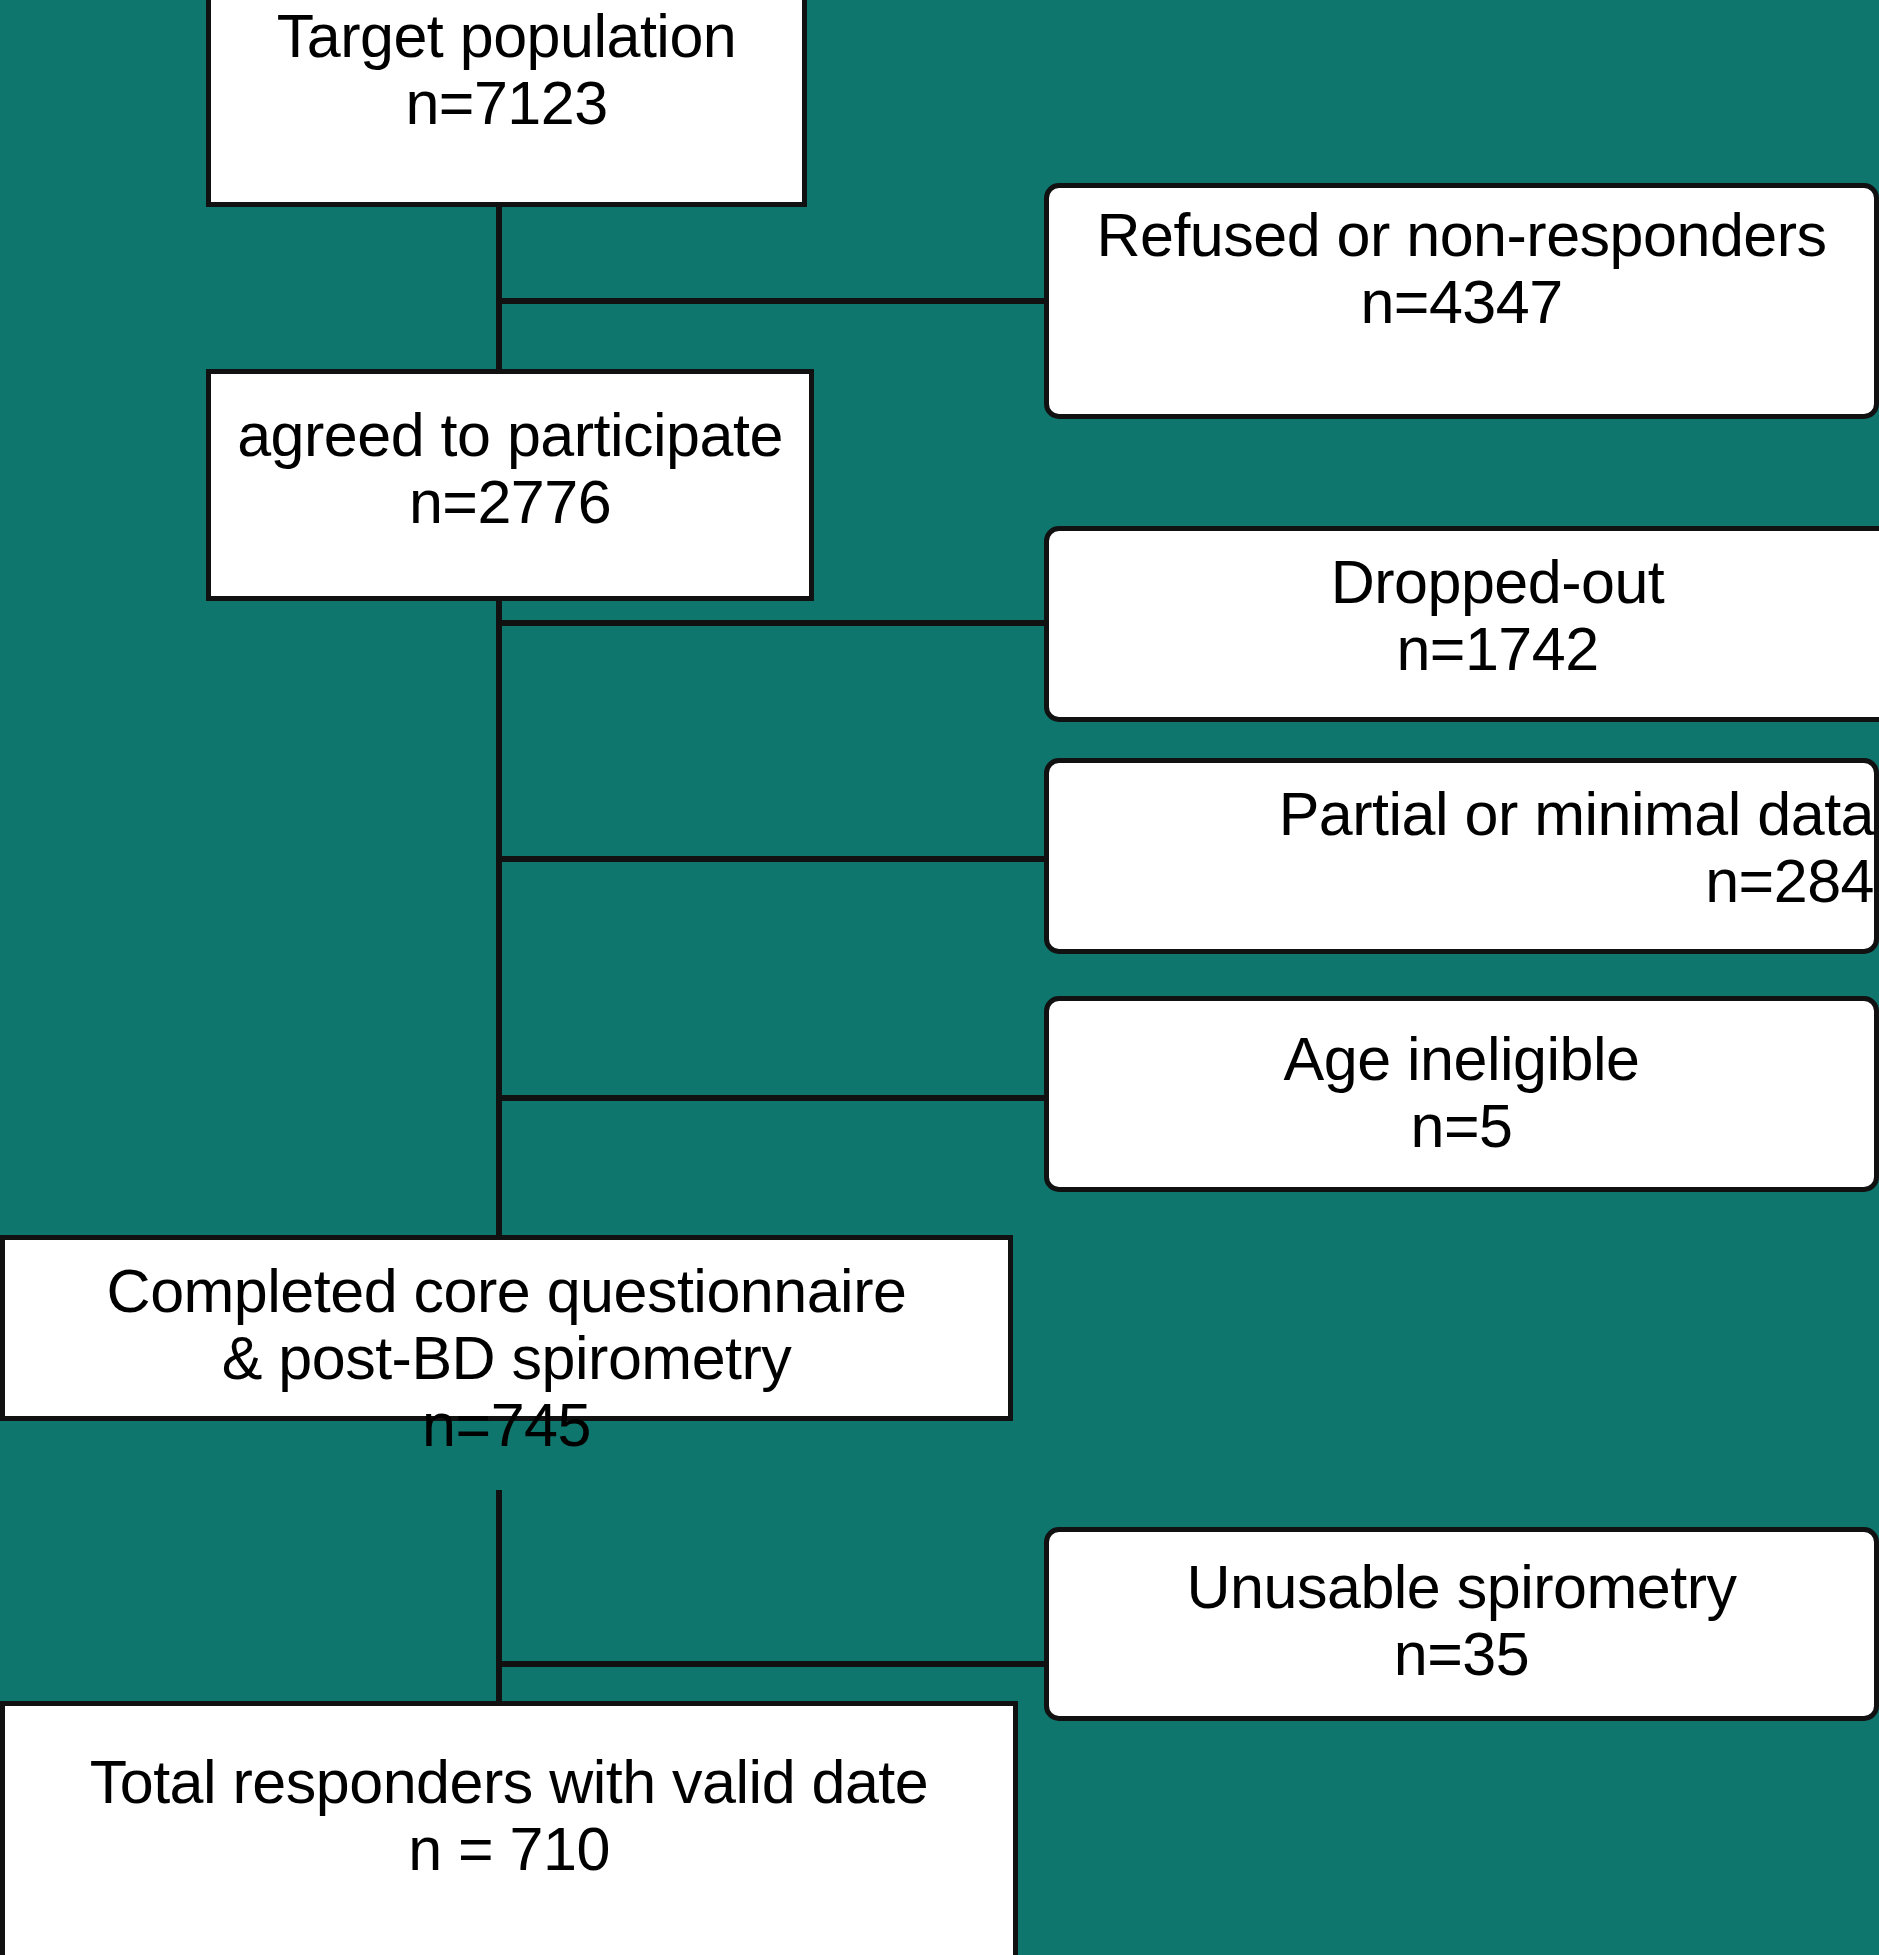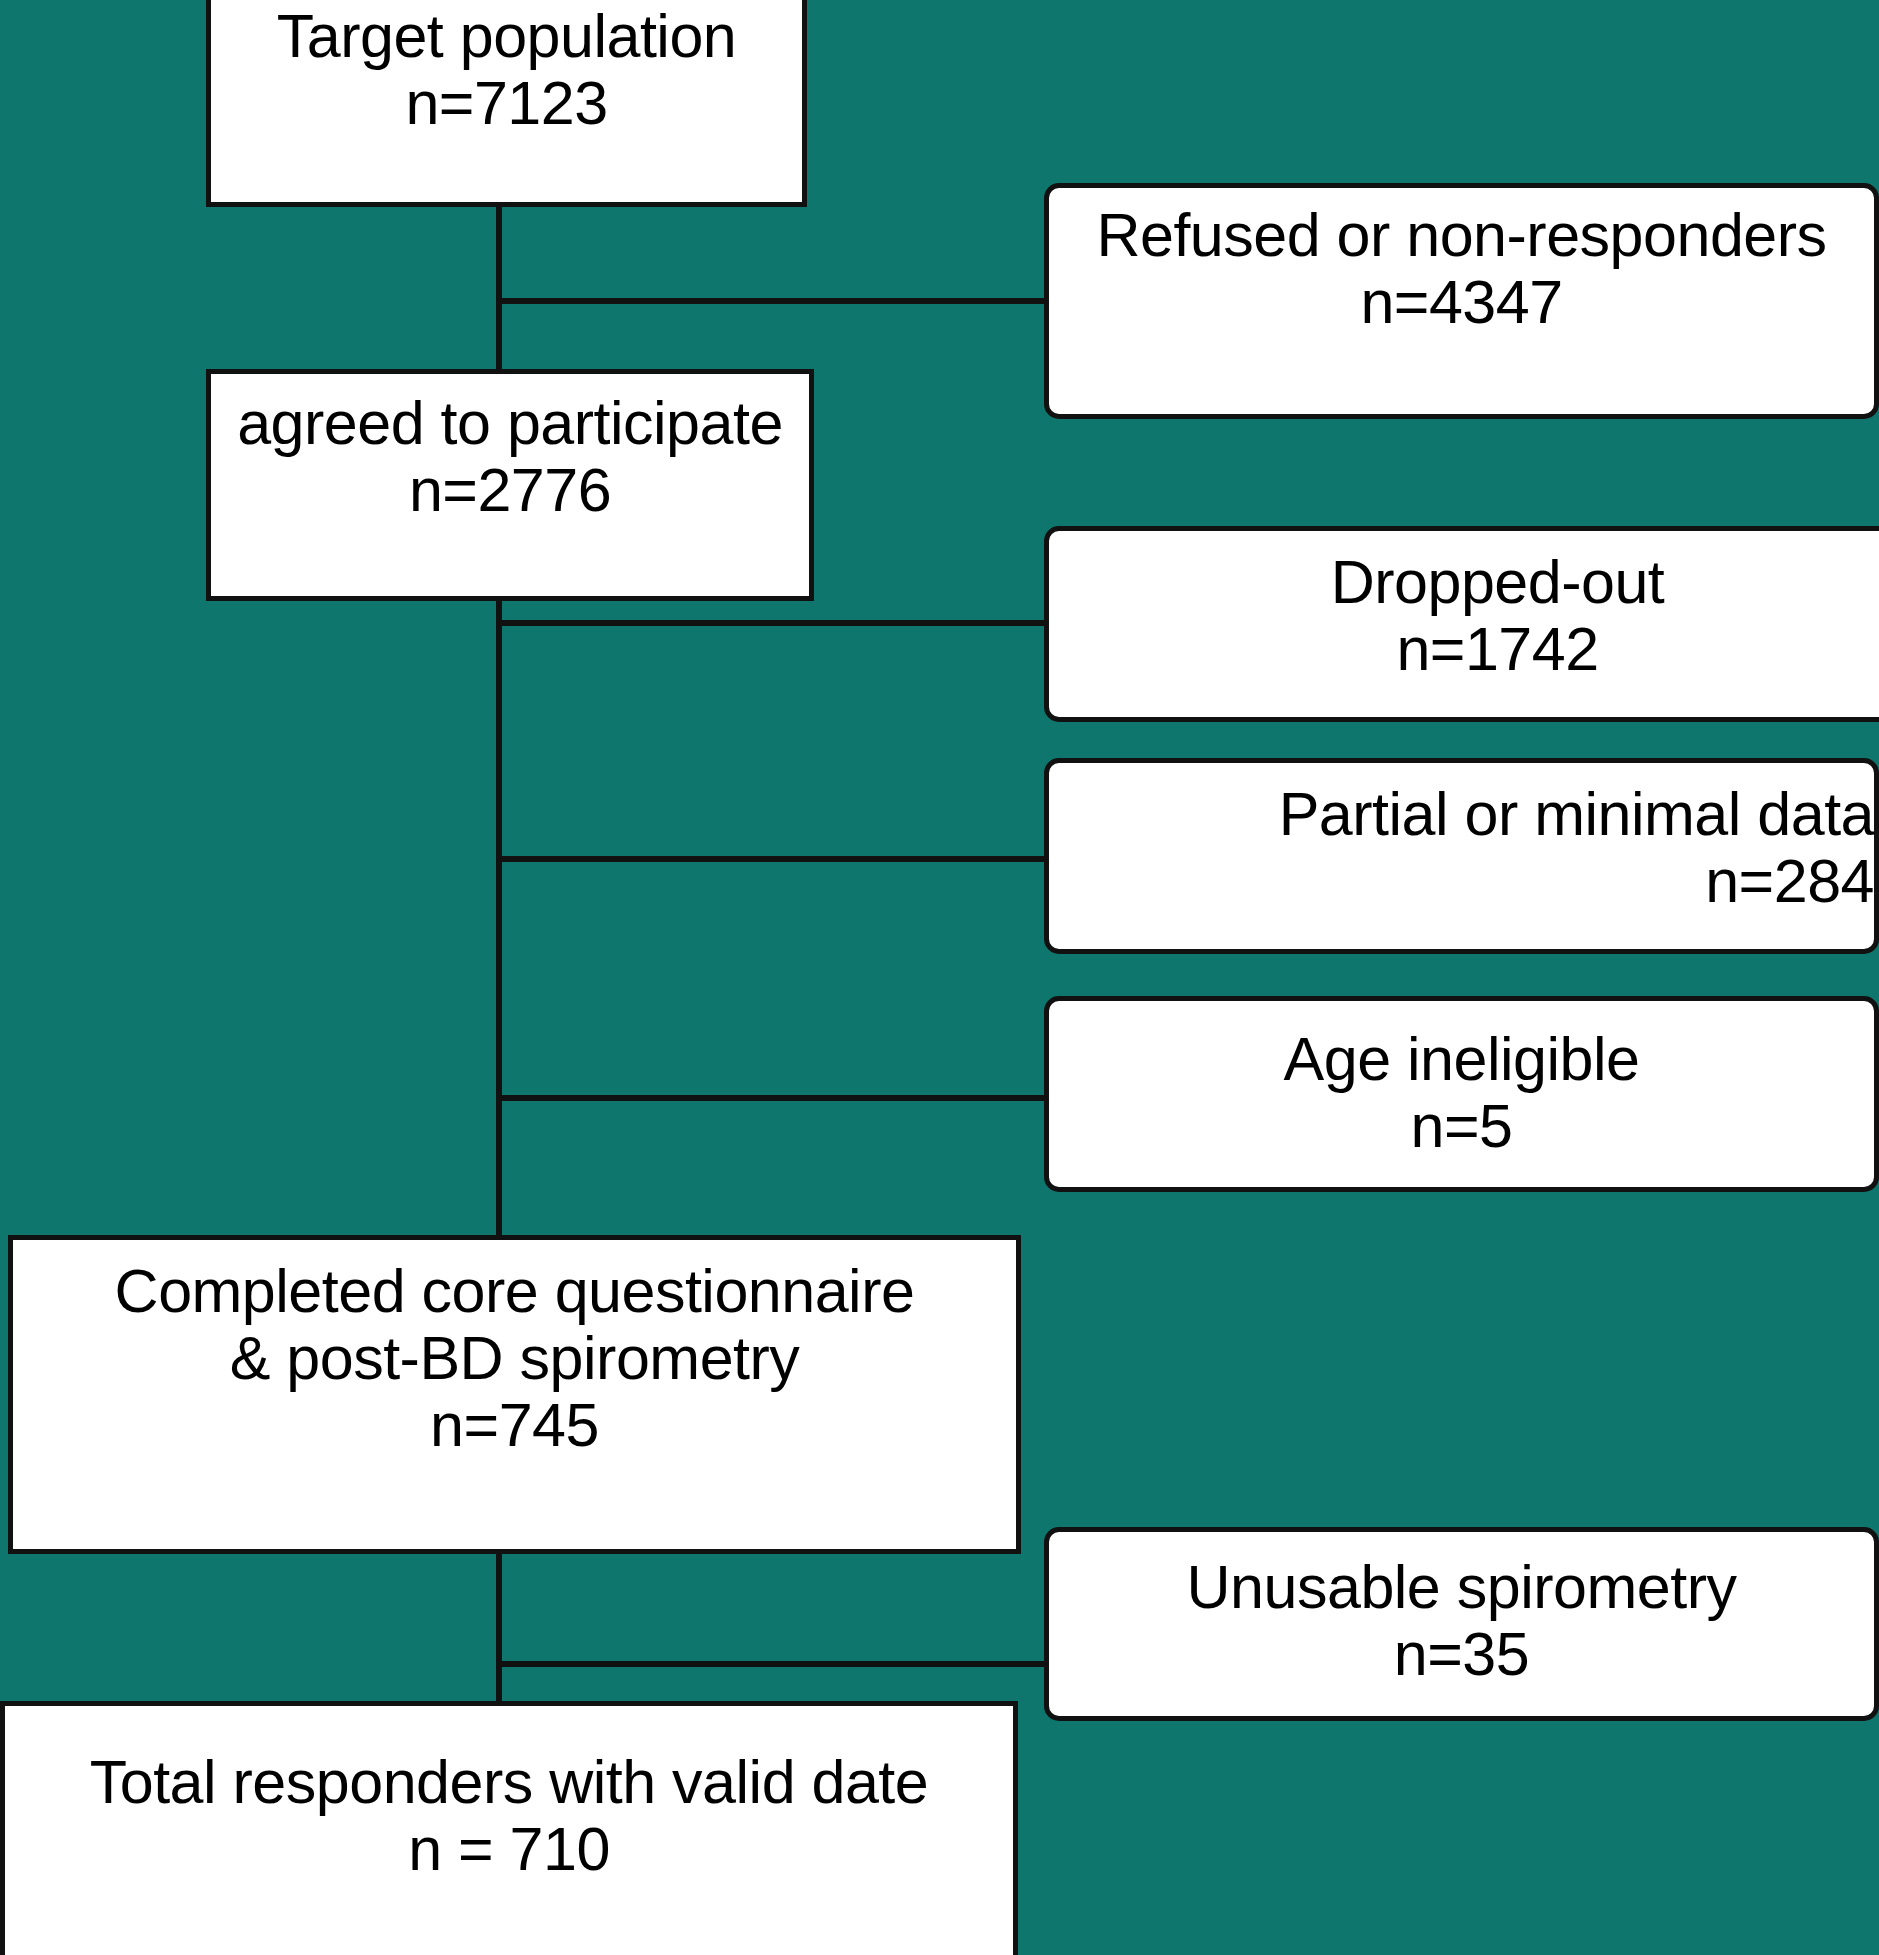--- a/index.html
+++ b/index.html
@@ -40,32 +40,32 @@
     position: absolute;
     background: #111111;
     z-index: 1;
   }
   .v-line { width: 6.3px; }
   .h-line { height: 6.3px; }
 
   
   #node-target      { left: 206px;  top: -54px;  width: 601px;  height: 261px; }
   #node-agreed      { left: 206px;  top: 369px;  width: 608px;  height: 232px; }
-  #node-completed   { left: 8px;    top: 1235px; width: 1013px; height: 319px; }
+  #node-completed   { left: 0px;    top: 1235px; width: 1013px; height: 186px; }
   #node-total       { left: 0px;    top: 1701px; width: 1018px; height: 270px; }
 
   #node-refused     { left: 1044px; top: 183px;  width: 835px;  height: 236px; }
   #node-dropped     { left: 1044px; top: 526px;  width: 907px;  height: 196px; }
   #node-partial     { left: 1044px; top: 758px;  width: 835px;  height: 196px; text-align: right; }
   #node-ageineli    { left: 1044px; top: 996px; width: 835px;  height: 196px; }
   #node-unusable    { left: 1044px; top: 1527px; width: 835px;  height: 194px; }
 
   
   #node-target .txt     { padding-top: 52px; }
-  #node-agreed .txt     { padding-top: 16px; }
+  #node-agreed .txt     { padding-top: 28px; }
   #node-completed .txt  { padding-top: 18px; }
   #node-total .txt      { padding-top: 43px; }
   #node-refused .txt    { padding-top: 7.2px; }
   #node-dropped .txt    { padding-top: 10.8px; }
   #node-partial .txt    { padding-top: 10.8px; }
   #node-ageineli .txt   { padding-top: 18px; }
   #node-unusable .txt   { padding-top: 14.4px; }
 
   
   

